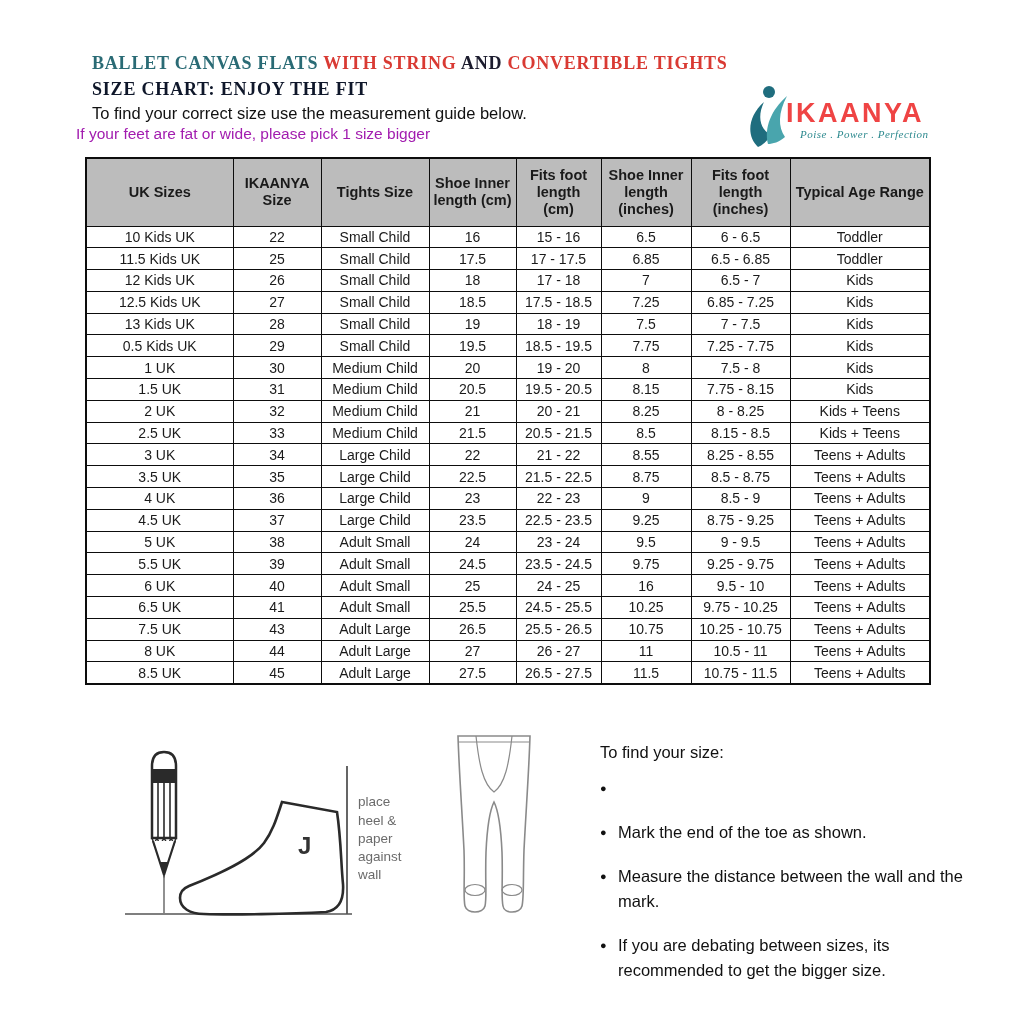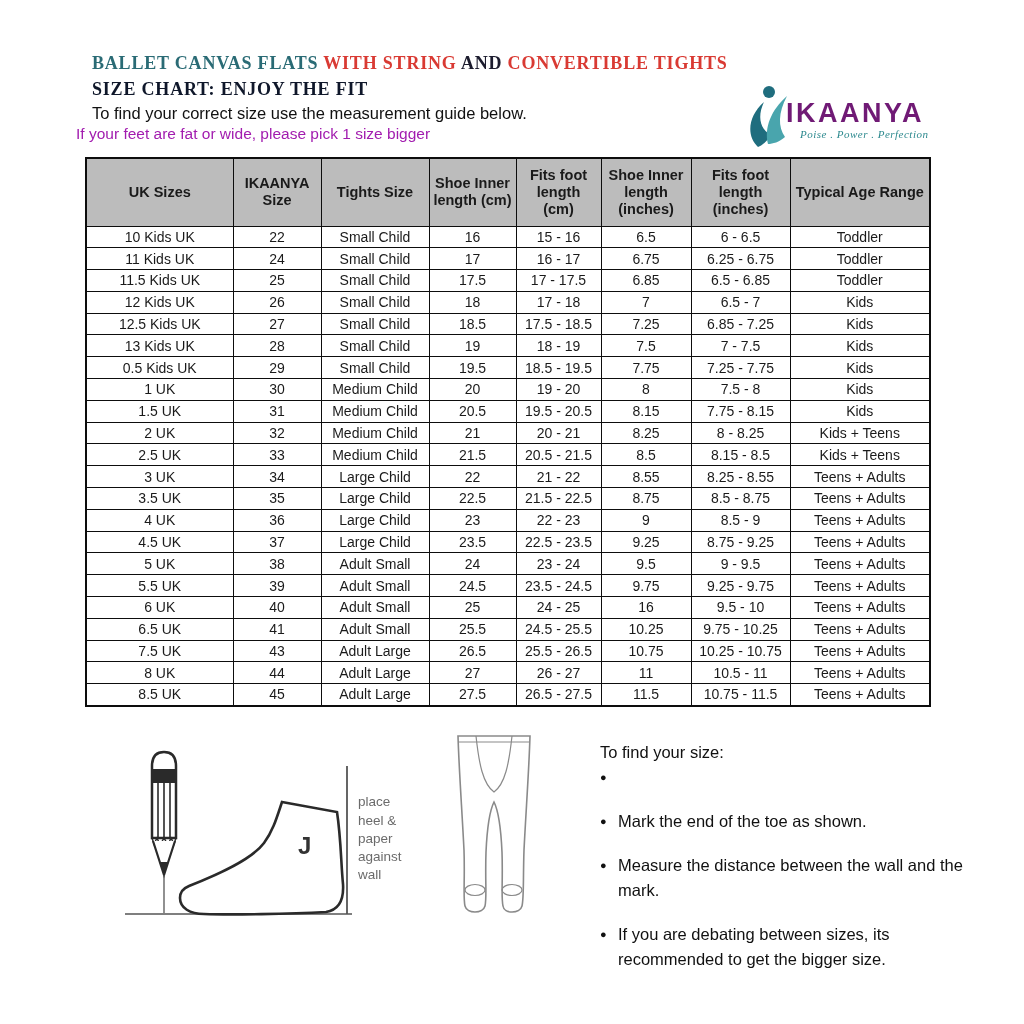--- a/index.html
+++ b/index.html
@@ -14,21 +14,21 @@
     letter-spacing:0.8px; text-transform:uppercase;
   }
   #subtitle1 { left:92px; top:104px; font-size:16.5px; color:#111; }
   #subtitle2 { left:76px; top:125px; font-size:15.5px; color:#a21caf; }
 
   #logo { left:742px; top:84px; width:200px; height:66px; }
   #logo-figure { position:absolute; left:0; top:0; }
   #logo-brand {
     position:absolute; left:44px; top:14px;
     font-size:27px; font-weight:bold; letter-spacing:2.5px;
-    color:#701a75; font-family:"Liberation Sans", sans-serif;
+    color:#ef4444; font-family:"Liberation Sans", sans-serif;
   }
   #logo-tagline {
     position:absolute; left:58px; top:44px;
     font-size:11px; font-style:italic; color:#2e8a8f;
     font-family:"Liberation Serif", serif; letter-spacing:0.5px;
   }
 
   
   #size-table-wrap { left:85px; top:157px; width:844px; }
   table { border-collapse:collapse; table-layout:fixed; width:844px; }
@@ -42,21 +42,21 @@
     height:68px; white-space:normal; line-height:17px; padding:2px 3px;
   }
   td { height:21.8px; font-size:14px; padding:0 2px; }
 
   
   #foot-diagram   { left:100px; top:742px; }
   #tights-diagram { left:450px; top:730px; }
   .diagram-label-text { font-size:13.5px; fill:#6b6b6b; font-family:"Liberation Sans", sans-serif; }
 
   #instructions { left:600px; top:740px; width:396px; font-size:16.5px; line-height:25px; color:#111; }
-  #instructions .heading { }
+  #instructions .heading { margin-bottom:11px; }
   .bullet-item { display:flex; margin-bottom:19px; }
   .bullet-dot  { flex:0 0 18px; font-size:11px; line-height:25px; }
 </style>
 </head>
 <body>
 
 <div id="title" class="abs"><span style="color: rgb(42, 107, 117);">Ballet Canvas Flats </span><span style="color: rgb(217, 58, 51);">with String </span><span style="color: rgb(28, 28, 46);">and </span><span style="color: rgb(217, 58, 51); text-align: right;">Convertible Tights </span><span style="color: #0f172a;">Size Chart: Enjoy the Fit</span></div>
 
 <div id="subtitle1" class="abs">To find your correct size use the measurement guide below.</div>
 <div id="subtitle2" class="abs">If your feet are fat or wide, please pick 1 size bigger</div>
@@ -97,30 +97,20 @@
       </thead>
     <tbody>
         <tr>
           <td>10 Kids UK</td>
           <td>22</td>
           <td>Small Child</td>
           <td>16</td>
           <td>15 - 16</td>
           <td>6.5</td>
           <td>6 - 6.5</td>
-          <td>Toddler</td>
-        </tr>
-        <tr>
-          <td>11 Kids UK</td>
-          <td>24</td>
-          <td>Small Child</td>
-          <td>17</td>
-          <td>16 - 17</td>
-          <td>6.75</td>
-          <td>6.25 - 6.75</td>
           <td>Toddler</td>
         </tr>
         <tr>
           <td>11.5 Kids UK</td>
           <td>25</td>
           <td>Small Child</td>
           <td>17.5</td>
           <td>17 - 17.5</td>
           <td>6.85</td>
           <td>6.5 - 6.85</td>

